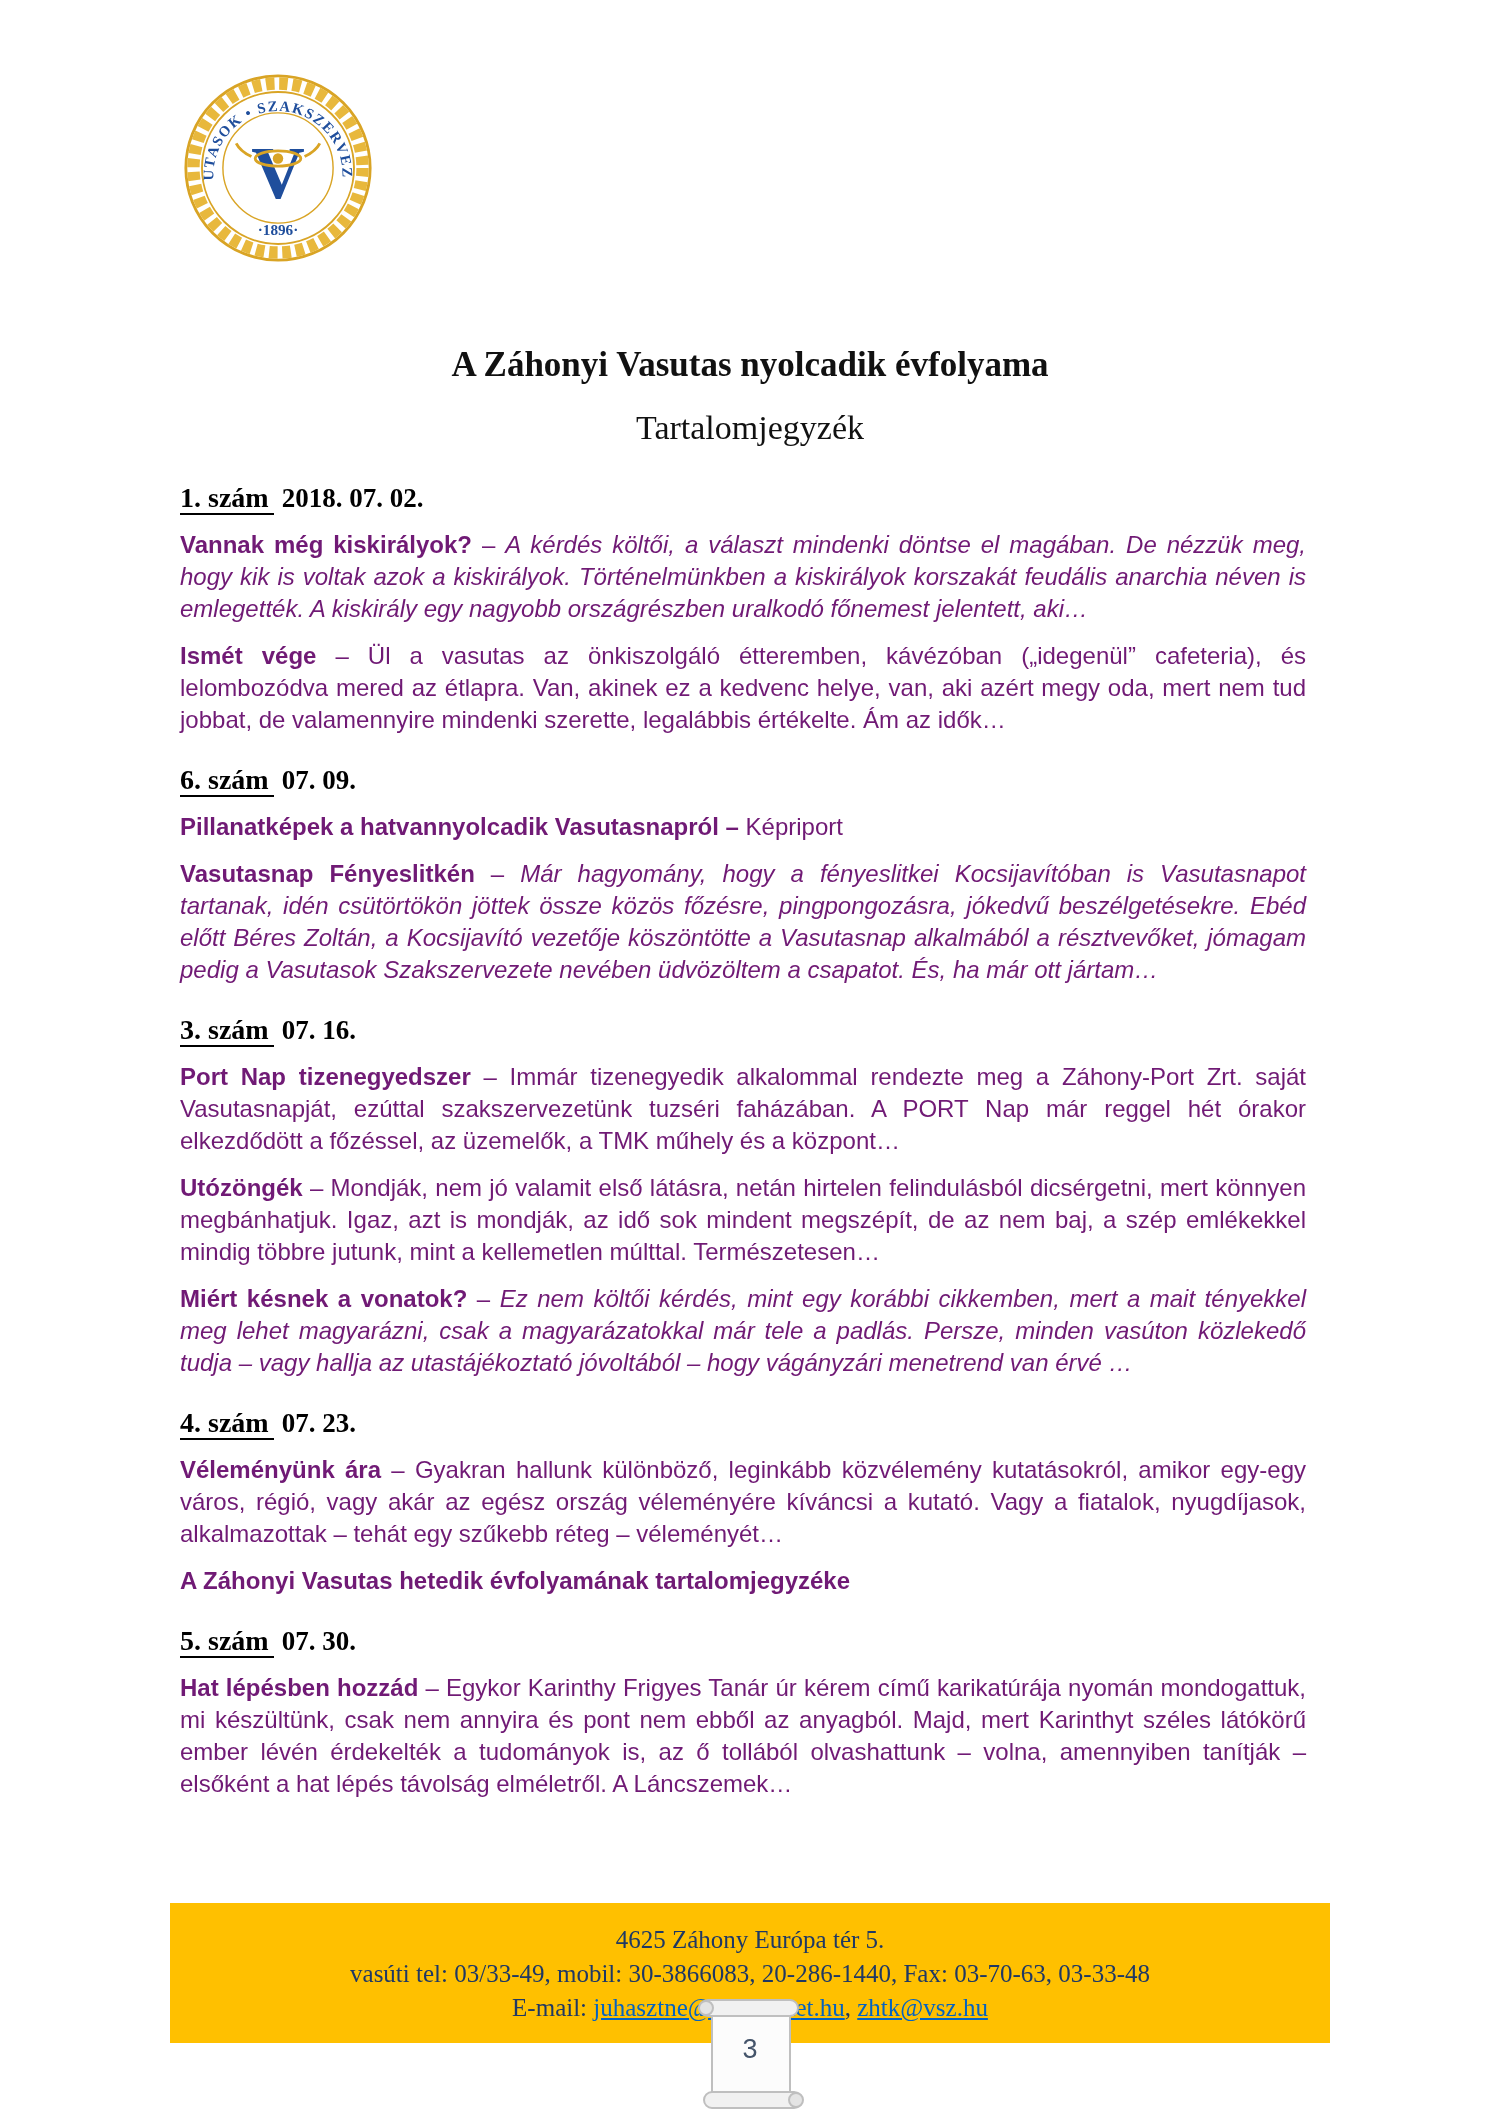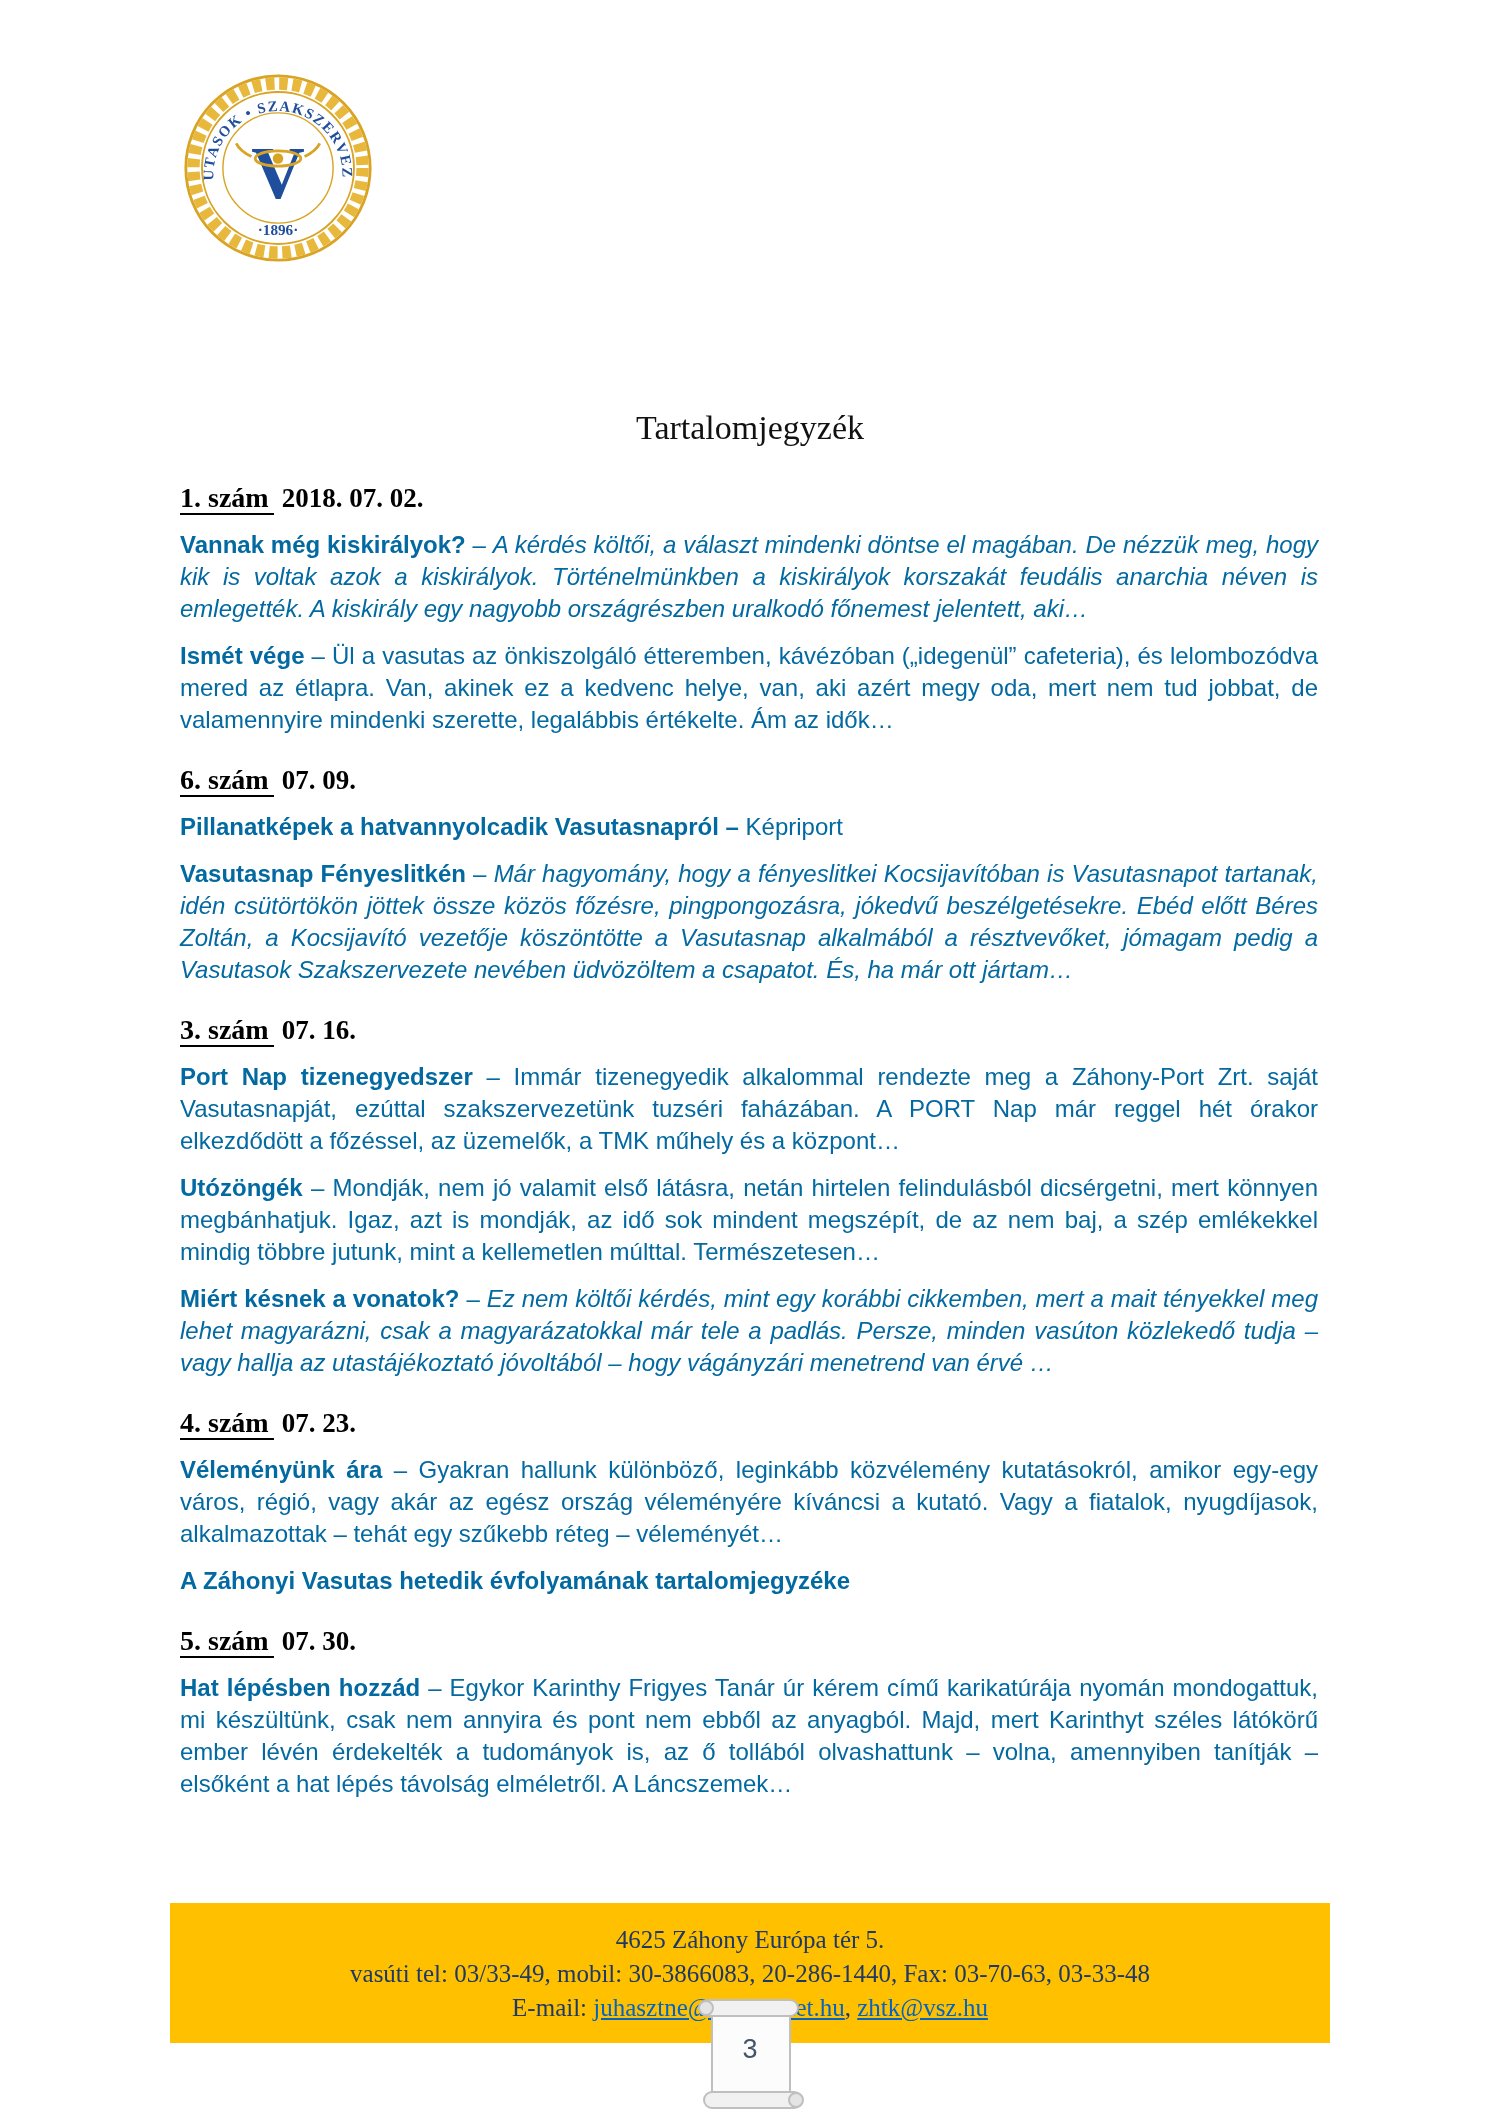--- a/index.html
+++ b/index.html
@@ -39,21 +39,21 @@
     font-family:"Liberation Serif", serif;
     font-size:28px; font-weight:bold; color:#000;
     margin:28px 0 15px 0;
   }
   h2.sec-head:first-child { margin-top:0; }
   h2.sec-head .num { border-bottom:2px solid #000; padding-right:5px; }
   h2.sec-head .date { margin-left:8px; font-size:27px; }
 
   p.entry {
     font-size:24px; line-height:32px; text-align:justify;
-    margin:0 4px 15px 0; color:#0369a1;
+    margin:0 16px 15px 0; color:#701a75;
   }
   p.entry .lead { font-weight:bold; }
   p.entry .sep { font-weight:normal; }
   p.entry.italic-body .body { font-style:italic; }
   p.entry.headline .lead { font-weight:bold; }
 
   
   .footer {
     position:absolute; left:170px; right:170px; top:1903px; height:140px;
     background:#FFC000; text-align:center;
@@ -92,20 +92,21 @@
       </text>
       <text x="100" y="132" text-anchor="middle" font-size="78" fill="#1F4E9C" font-family="Liberation Serif, serif" font-weight="bold">V</text>
       <ellipse cx="100" cy="90" rx="24" ry="8" fill="none" stroke="#D9A425" stroke-width="3"></ellipse>
       <circle cx="100" cy="90" r="5.5" fill="#D9A425"></circle>
       <path d="M 72,88 Q 60,82 56,74 M 128,88 Q 140,82 144,74" stroke="#D9A425" stroke-width="3" fill="none"></path>
       <text x="100" y="170" text-anchor="middle" font-size="16" fill="#1F4E9C" font-family="Liberation Serif, serif" font-weight="bold">·1896·</text>
     </svg>
   </div>
 
 
+  <div class="doc-title">A Záhonyi Vasutas nyolcadik évfolyama</div>
   <div class="doc-subtitle">Tartalomjegyzék</div>
 
   <div class="content">
 
     <h2 class="sec-head"><span class="num">1. szám</span><span class="date">2018. 07. 02.</span></h2>
     <p class="entry italic-body"><span class="lead">Vannak még kiskirályok?</span><span class="sep"> – </span><span class="body">A kérdés költői, a választ mindenki döntse el magában. De nézzük meg, hogy kik is voltak azok a kiskirályok. Történelmünkben a kiskirályok korszakát feudális anarchia néven is emlegették. A kiskirály egy nagyobb országrészben uralkodó főnemest jelentett, aki…</span></p>
     <p class="entry"><span class="lead">Ismét vége</span><span class="sep"> – </span><span class="body">Ül a vasutas az önkiszolgáló étteremben, kávézóban („idegenül” cafeteria), és lelombozódva mered az étlapra. Van, akinek ez a kedvenc helye, van, aki azért megy oda, mert nem tud jobbat, de valamennyire mindenki szerette, legalábbis értékelte. Ám az idők…</span></p>
 
     <h2 class="sec-head"><span class="num">6. szám</span><span class="date">07. 09.</span></h2>
     <p class="entry headline"><span class="lead">Pillanatképek a hatvannyolcadik Vasutasnapról –</span><span class="sep"> </span><span class="body">Képriport</span></p>

